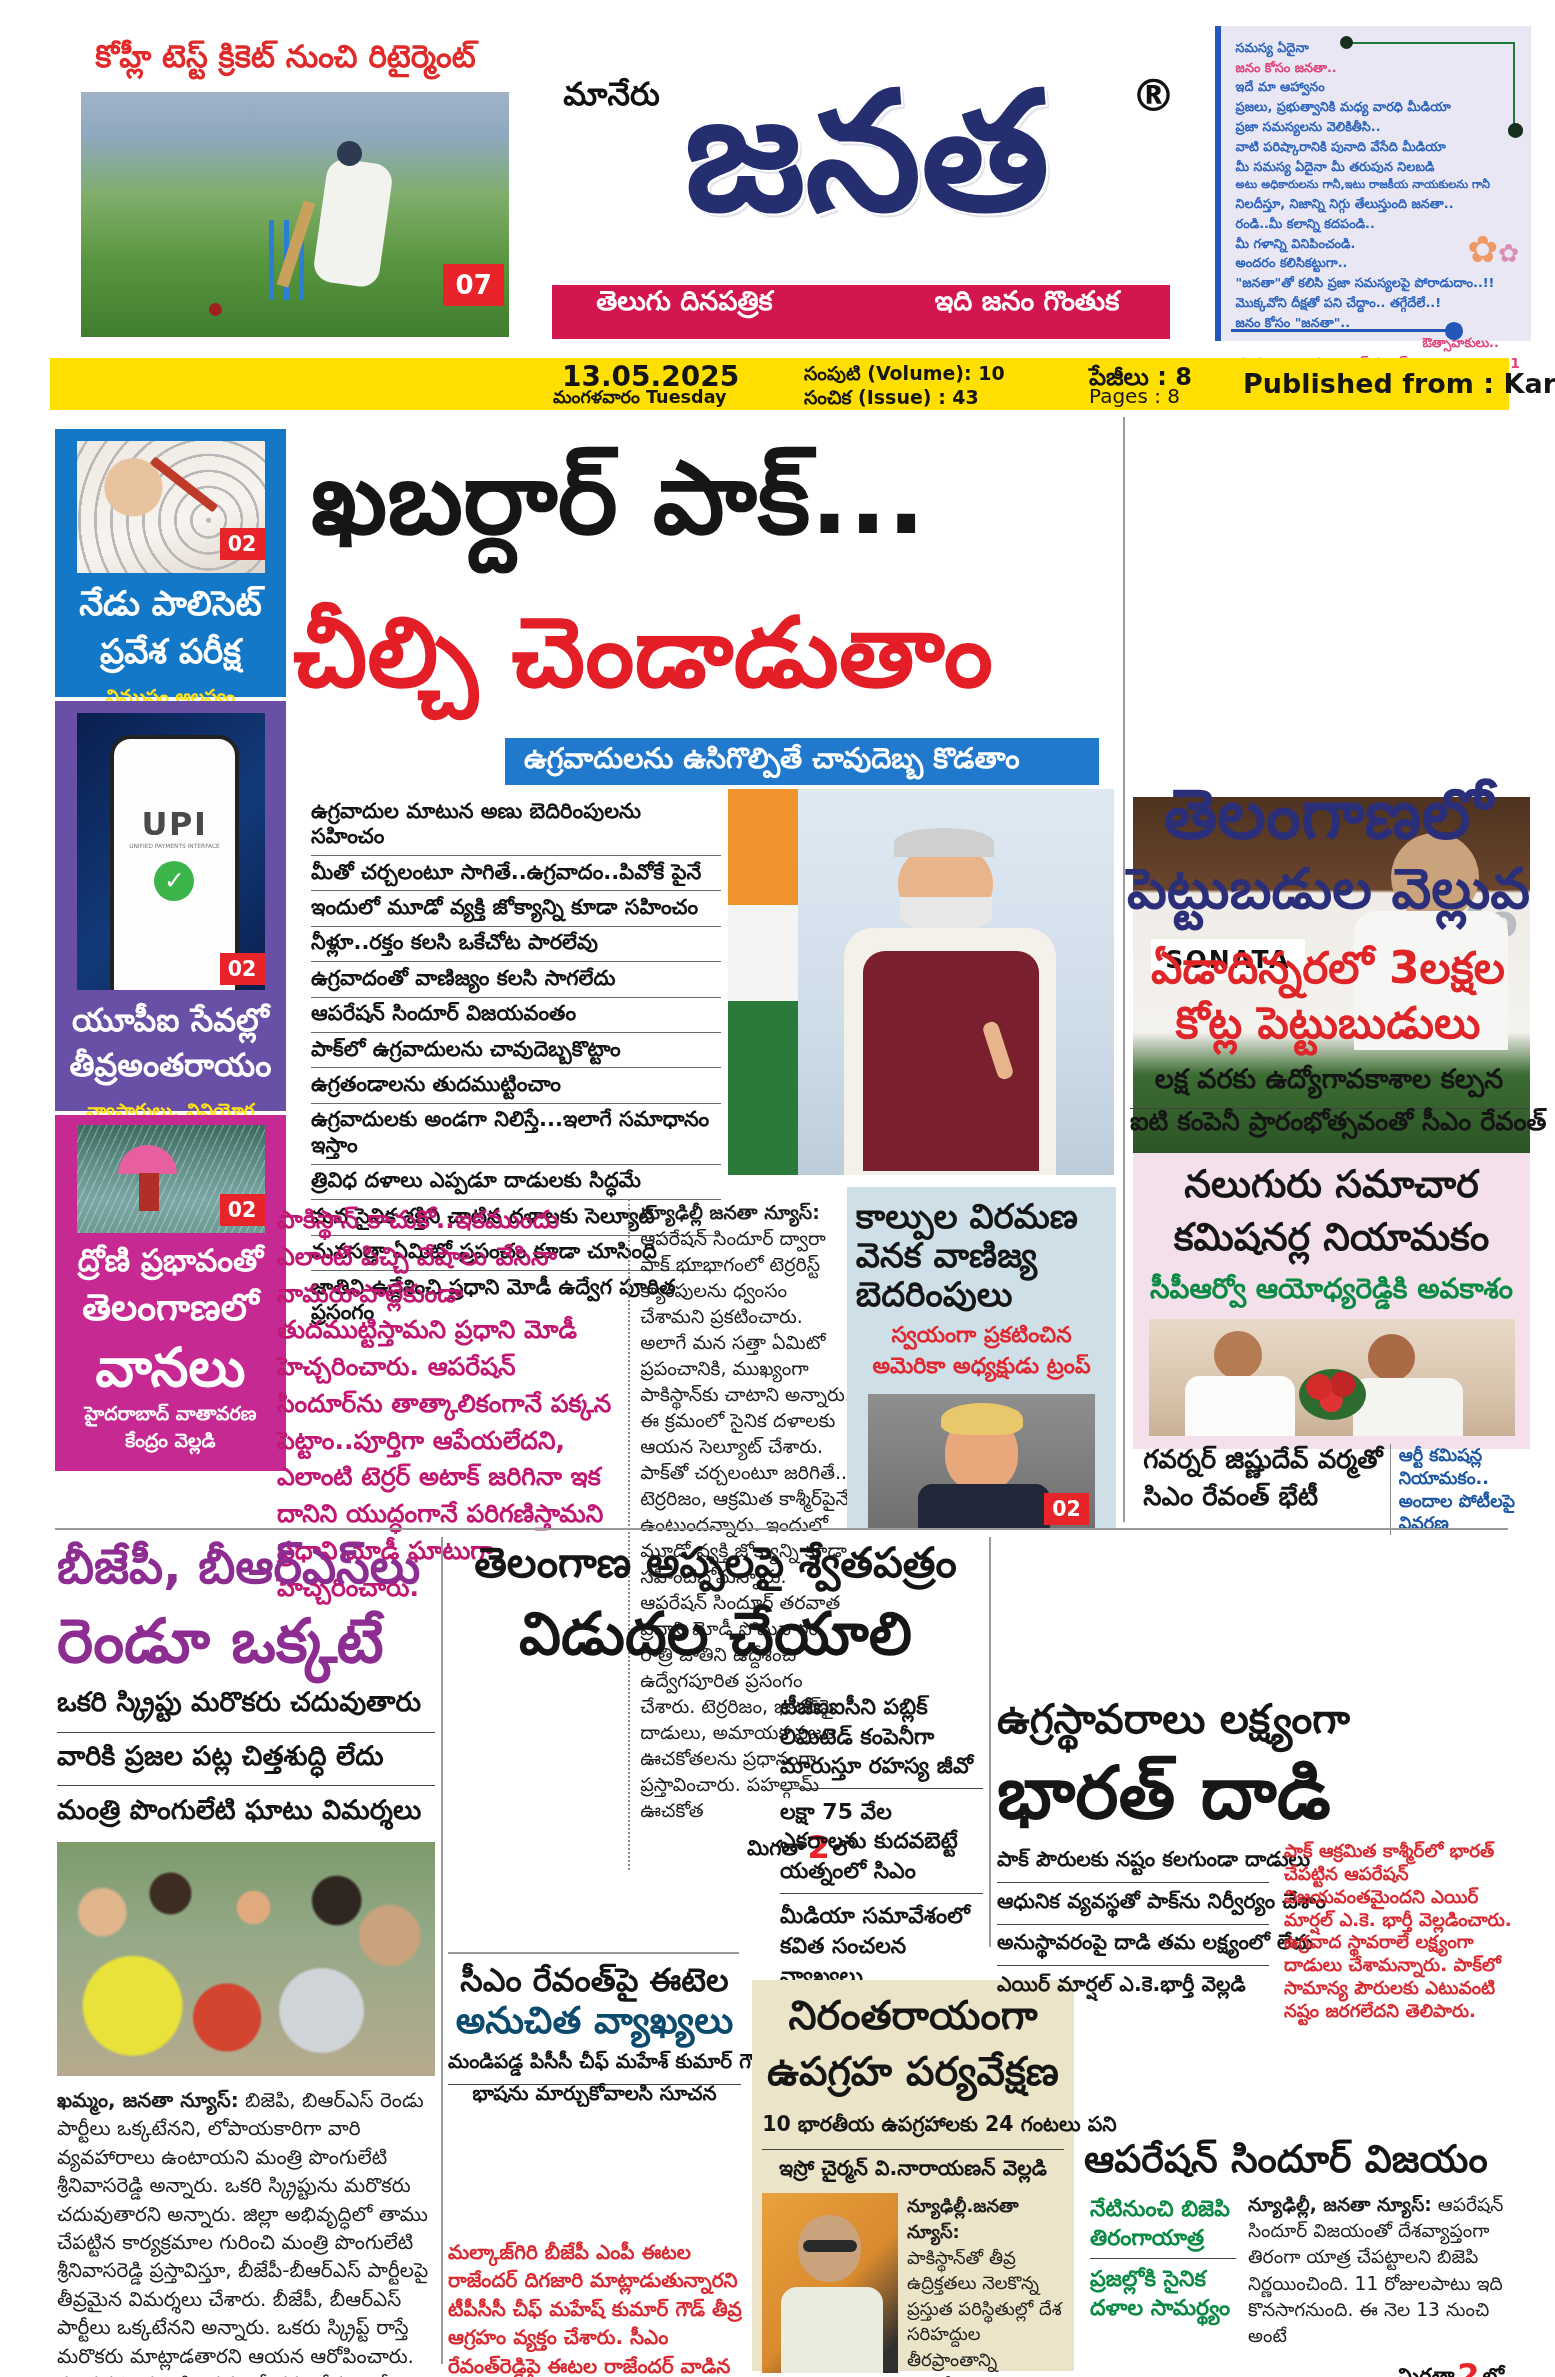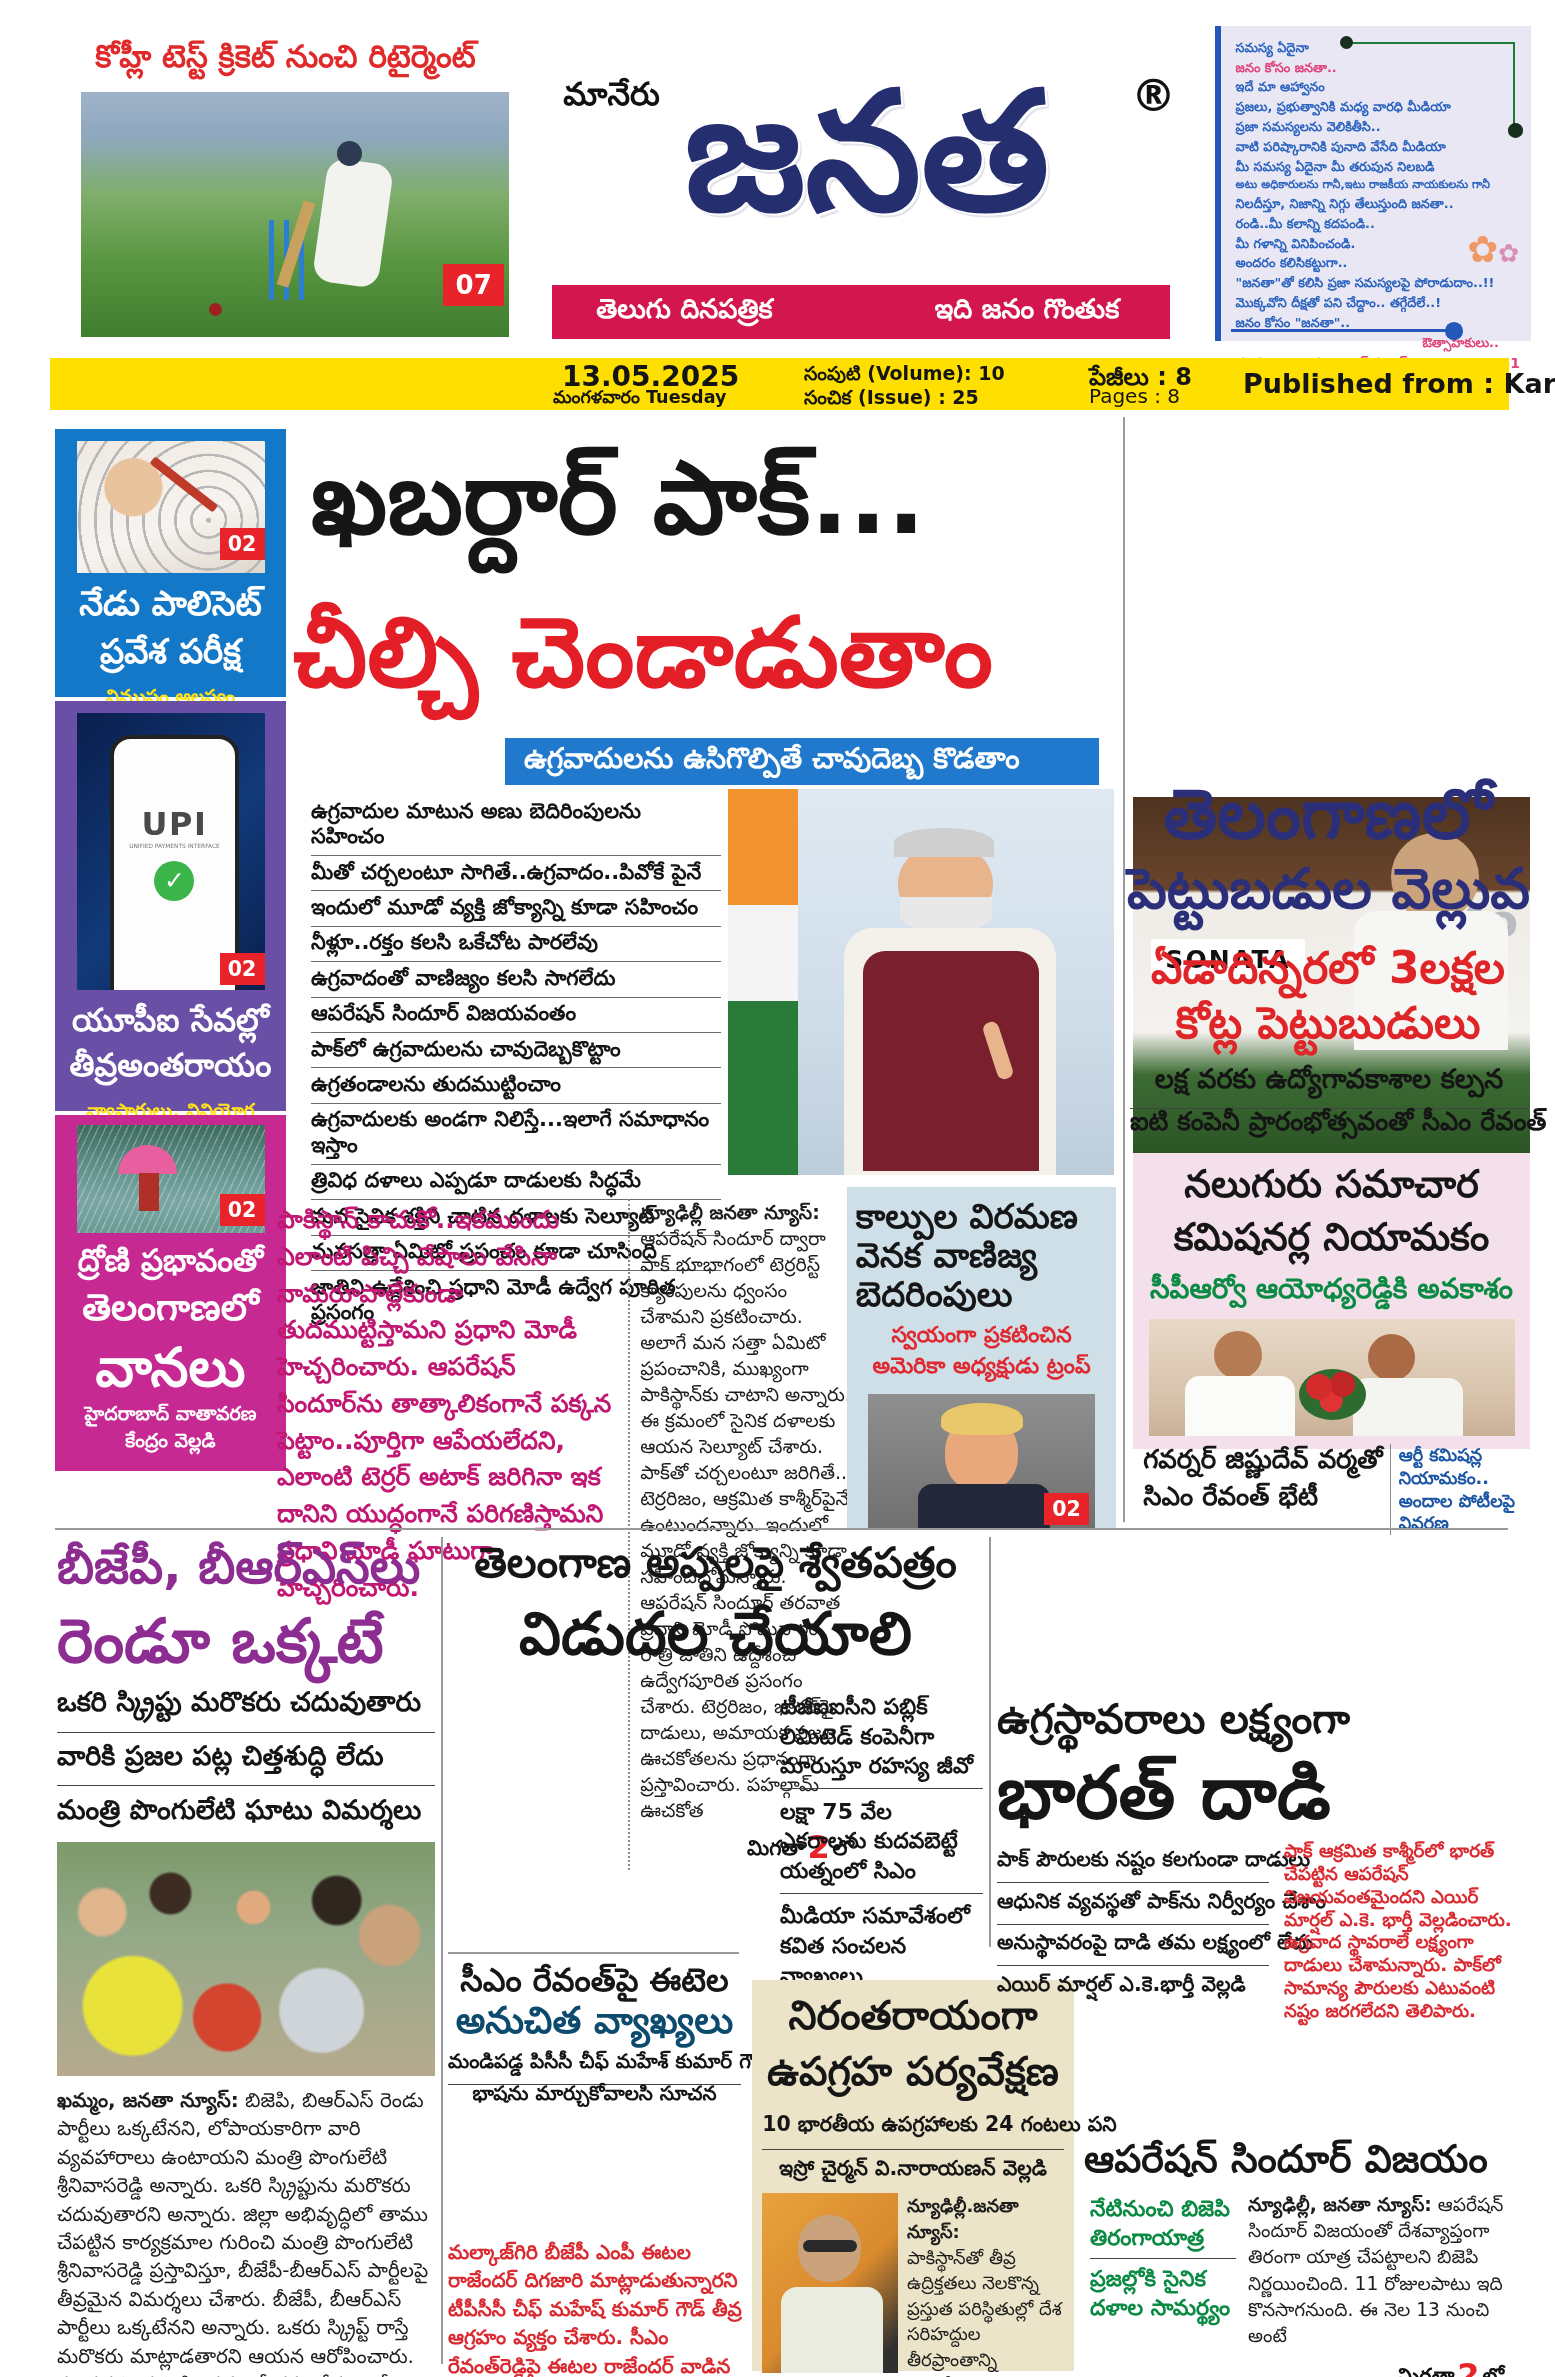--- a/index.html
+++ b/index.html
@@ -65,21 +65,21 @@
       <div class="badge" style="right:4.4px;bottom:31px;width:61px;height:42px;font-size:26px;">
           <span>07</span>
         </div>
     </div>
   </div>
 
   <div class="abs" style="left:545px;top:40px;width:644px;height:300px;">
     <div class="abs b nowrap" style="left:18.3px;top:35px;font-size:32px;color:#111;">మానేరు</div>
     <div class="abs b ctr" style="left:0;top:-7.3px;width:644px;font-size:165px;line-height:1.45;color:#252e6e;text-shadow:2.2px 2.2px 0 #ffffff,3.7px 3.7px 0 #252e6e22;">జనత</div>
     <div class="abs b" style="right:13px;top:29px;font-size:45px;color:#111;">®</div>
-    <div class="abs" style="left:7.3px;top:245px;width:618px;height:54px;background:#d4164e;display:flex;align-items:center;">
+    <div class="abs" style="left:7.3px;top:245px;width:618px;height:54px;background:#d4164e;display:flex;">
       <span class="b nowrap" style="color:#fff;font-size:27px;margin-left:44px;">తెలుగు దినపత్రిక</span>
       <span class="b nowrap" style="color:#fff;font-size:27px;margin-left:auto;margin-right:51px;">ఇది జనం గొంతుక</span>
     </div>
   </div>
 
   <div class="abs" style="left:1215px;top:26px;width:316px;height:315px;background:#e9e7f3;border-left:6.6px solid #2457b8;box-sizing:border-box;padding:11.7px 10.2px 0 14.6px;">
     <div class="abs" style="left:124px;top:16px;width:168px;height:88px;border-top:2.2px solid #1d7a3a;border-right:2.2px solid #1d7a3a;"></div>
     <div class="abs" style="left:119px;top:10.2px;width:13px;height:13px;border-radius:50%;background:#15301c;"></div>
     <div class="abs" style="left:287px;top:97px;width:14.6px;height:14.6px;border-radius:50%;background:#15301c;"></div>
     <div class="invite-line inv-blue">సమస్య ఏదైనా</div>
@@ -102,21 +102,21 @@
     <div class="invite-line inv-blue" style="text-align:right;padding-right:19px;">- ఎడిటర్</div>
     <div class="abs" style="right:11.7px;bottom:70px;font-size:37px;color:#ef9a66;">✿<span style="font-size:25px;color:#d98fb5;">✿</span></div>
     <div class="abs" style="left:10.2px;bottom:8.8px;width:220px;height:3.7px;background:#2457b8;"></div>
     <div class="abs" style="left:224px;bottom:1.5px;width:17.6px;height:17.6px;border-radius:50%;background:#2457b8;"></div>
   </div>
 
   <div class="abs" style="left:50px;top:358px;width:1459px;height:52px;background:#ffdf00;">
     <div class="abs b nowrap" style="left:512px;top:1.5px;font-size:28px;">13.05.2025</div>
     <div class="abs b nowrap" style="left:503px;top:29px;font-size:17.6px;">మంగళవారం Tuesday</div>
     <div class="abs b nowrap" style="left:754px;top:4.4px;font-size:19px;">సంపుటి (Volume): 10</div>
-    <div class="abs b nowrap" style="left:754px;top:28px;font-size:19px;">సంచిక (Issue) : 25</div>
+    <div class="abs b nowrap" style="left:754px;top:28px;font-size:19px;">సంచిక (Issue) : 43</div>
     <div class="abs b nowrap" style="left:1039px;top:5px;font-size:24px;">పేజీలు : 8</div>
     <div class="abs nowrap" style="left:1039px;top:26px;font-size:20px;">Pages : 8</div>
     <div class="abs b nowrap" style="left:1193px;top:10.2px;font-size:27px;">Published from : Karimnagar</div>
   </div>
 
   <div class="abs" style="left:55px;top:429px;width:231px;height:268px;background:#1478c8;">
     <div class="ph exam-ph" style="margin:11.7px auto 0;width:188px;height:132px;">
       <div class="abs" style="left:36%;top:30%;width:80px;height:8.8px;background:#c03a2a;transform:rotate(38deg);border-radius:2.9px;"></div>
       <div class="badge" style="right:0;bottom:13px;width:45px;height:32px;font-size:20.5px;">
           <span>02</span>

